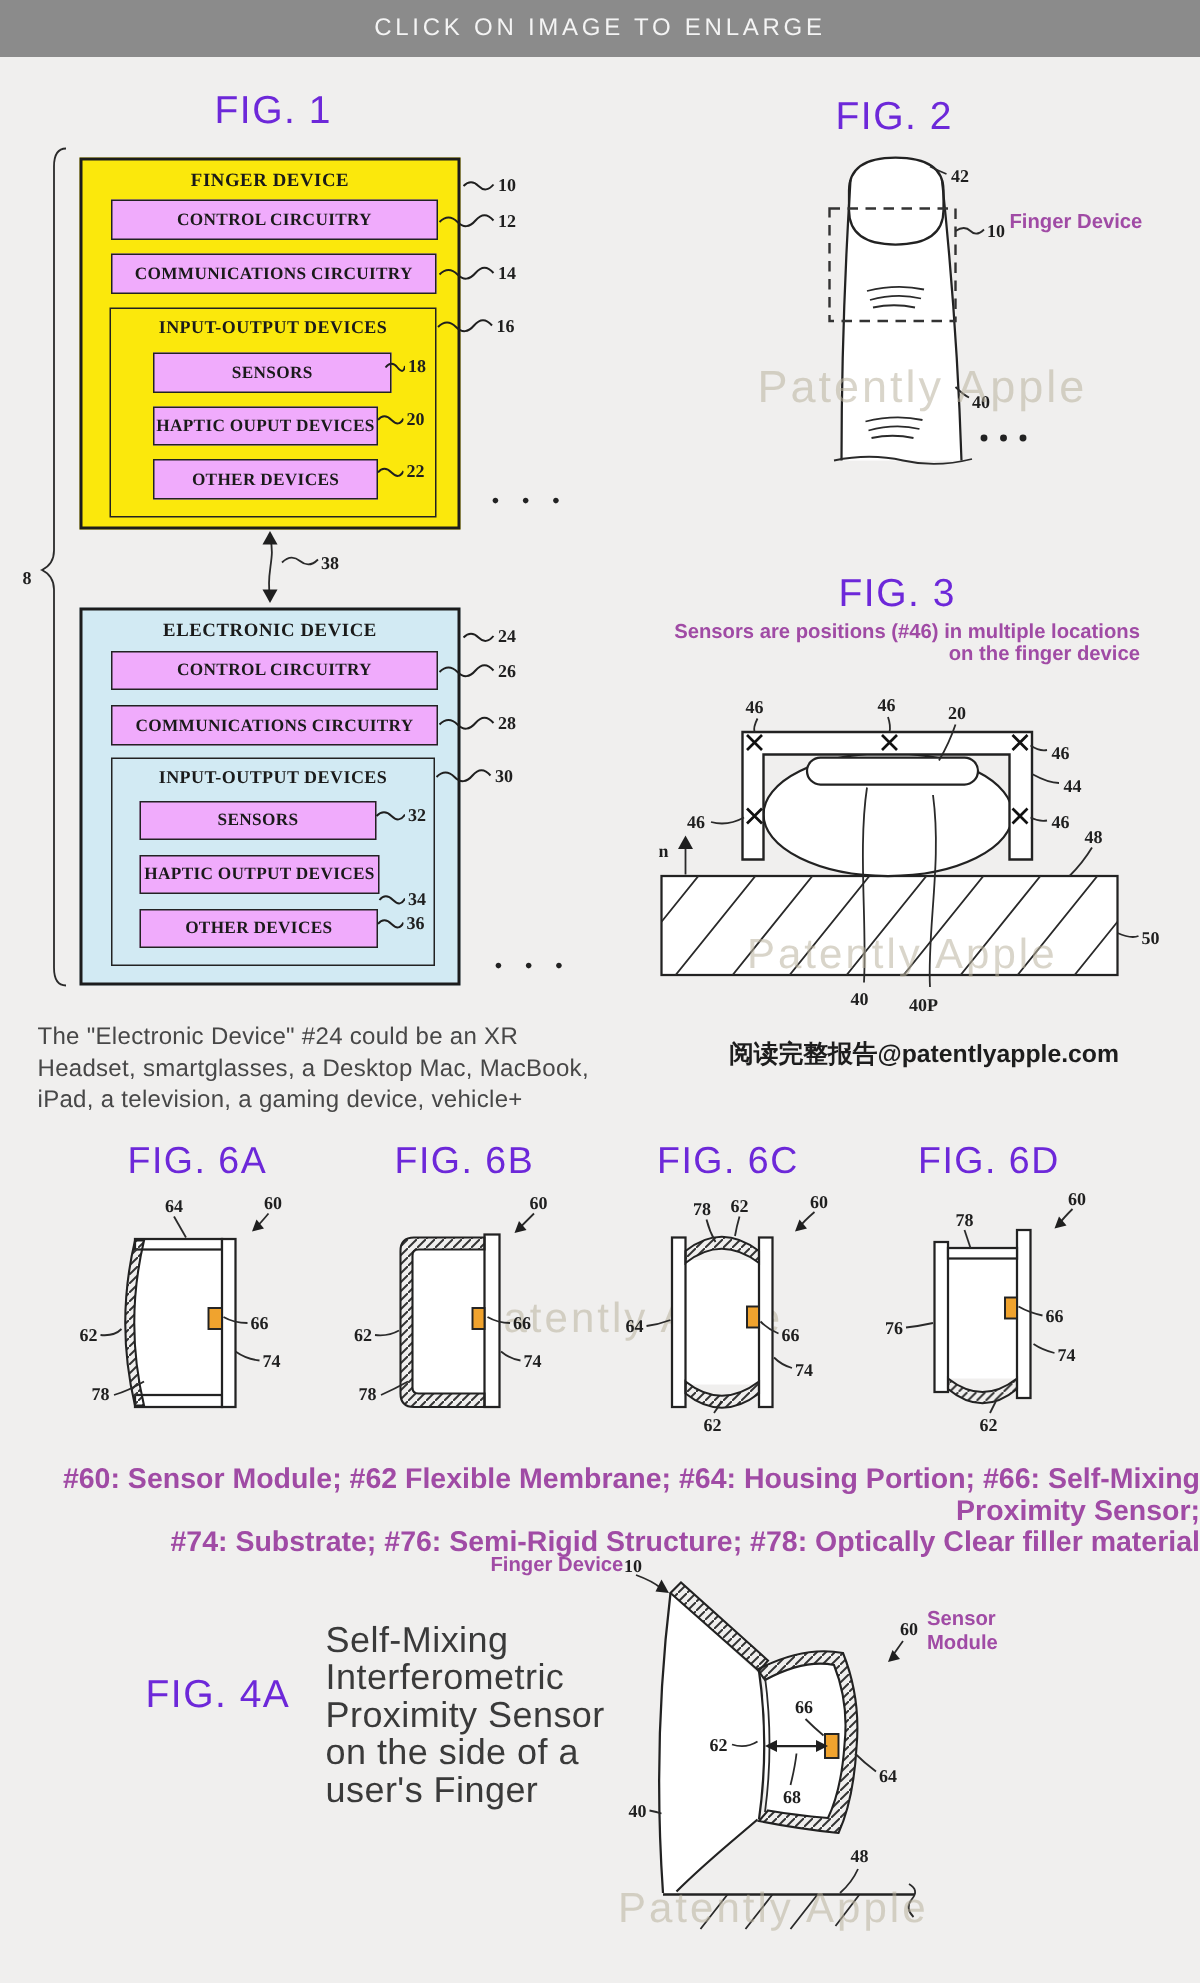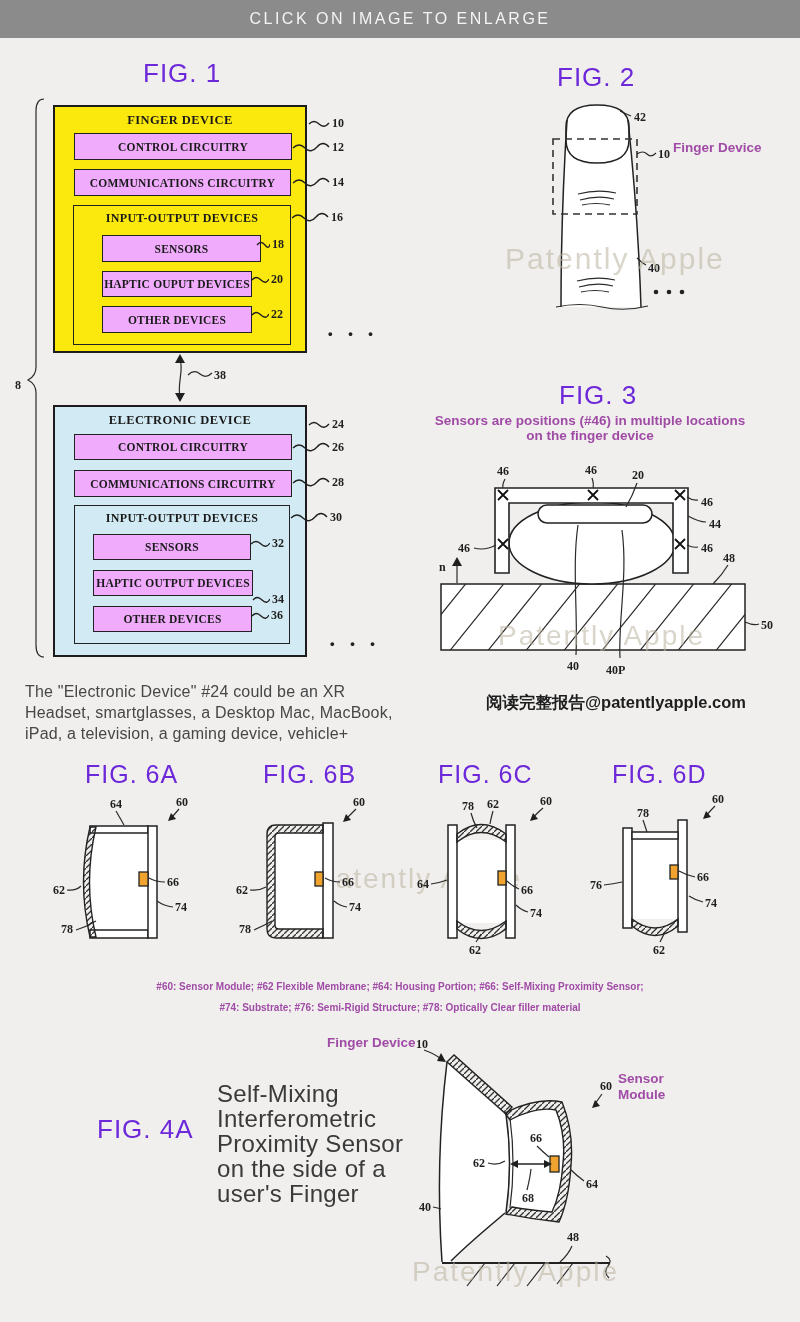--- a/index.html
+++ b/index.html
@@ -20,21 +20,21 @@
         display:flex;align-items:center;justify-content:center;
         font:700 11.5px "Liberation Serif",serif;letter-spacing:.2px;color:#1a1a1a;white-space:nowrap;}
   .iobox{position:absolute;border:1.5px solid #222;box-sizing:border-box;}
   .iotitle{position:absolute;top:5px;left:0;width:100%;text-align:center;
            font:700 12px "Liberation Serif",serif;letter-spacing:.3px;color:#1a1a1a;}
   .ref{position:absolute;display:flex;align-items:center;gap:2px;height:14px;}
   .ref i{font:700 12px "Liberation Serif",serif;font-style:normal;color:#1f1f1f;}
   .lead path{fill:none;stroke:#1f1f1f;stroke-width:1.3px;}
   .dots{position:absolute;font:700 13px "Liberation Sans",sans-serif;color:#222;letter-spacing:6px;}
   .note{position:absolute;left:25px;top:681px;font-size:16px;line-height:21px;color:#474747;letter-spacing:.2px;}
-  .cap{position:absolute;text-align:center;color:#a04ba5;font-weight:700;}
+  .cap{position:absolute;text-align:right;color:#a04ba5;font-weight:700;}
   .callout{position:absolute;color:#a04ba5;font-weight:700;font-size:13.5px;line-height:16px;}
   .wm{position:absolute;color:rgba(186,178,158,.55);font-size:28px;letter-spacing:2px;white-space:nowrap;margin-top:20px;}
   .cnfoot{position:absolute;left:486px;top:692px;font-size:16.5px;font-weight:700;color:#1d1d1d;}
   svg.fig{position:absolute;overflow:visible;}
   svg.fig .ln{fill:none;stroke:#222;stroke-width:1.5px;}
   svg.fig .thin{fill:none;stroke:#2a2a2a;stroke-width:1.2px;}
   svg.fig .wfill{fill:#fff;stroke:none;}
   svg.fig .wln{fill:#fff;stroke:#222;stroke-width:1.5px;}
   svg.fig text{font:700 12px "Liberation Serif",serif;fill:#1f1f1f;}
   svg.fig .ah{fill:#1f1f1f;stroke:none;}
@@ -364,21 +364,21 @@
     <path class="thin" d="M19,95 Q28,94 37,92"></path>
     <text x="5" y="99">76</text>
     <path class="thin" d="M110,87 Q101,85 94,81"></path>
     <text x="112" y="91">66</text>
     <path class="thin" d="M118,112 Q110,110 104,106"></path>
     <text x="120" y="117">74</text>
     <path class="thin" d="M75,152 Q77,148 79,144"></path>
     <text x="68" y="164">62</text>
   </svg>
 
-  <div class="cap" style="left:0px;top:976px;width:800px;font-size:10px;line-height:21px">
+  <div class="cap" style="left:0px;top:976px;width:800px;font-size:19px;line-height:21px">
     <div>#60: Sensor Module; #62 Flexible Membrane; #64: Housing Portion; #66: Self-Mixing Proximity Sensor;</div>
     <div>#74: Substrate; #76: Semi-Rigid Structure; #78: Optically Clear filler material</div>
   </div>
 
   <div class="callout" style="left:327px;top:1035px">Finger Device</div>
   <span class="ps" style="position:absolute;left:416px;top:1037px;font-size:12px">10</span>
   <div class="gh fig-title" style="left:97px;top:1114px">FIG. 4A</div>
   <div class="big4a">
     <div>Self-Mixing</div>
     <div>Interferometric</div>

